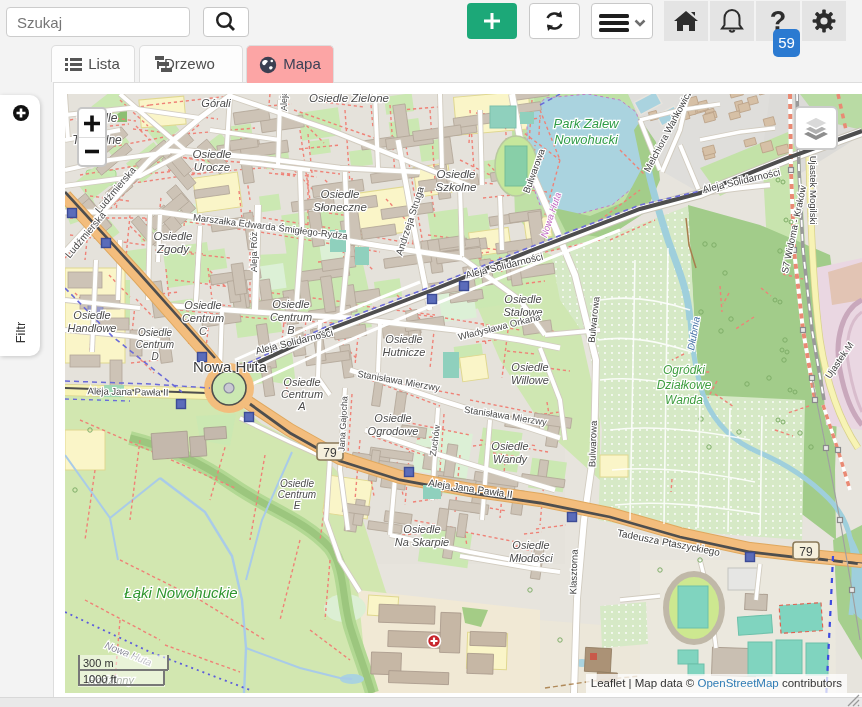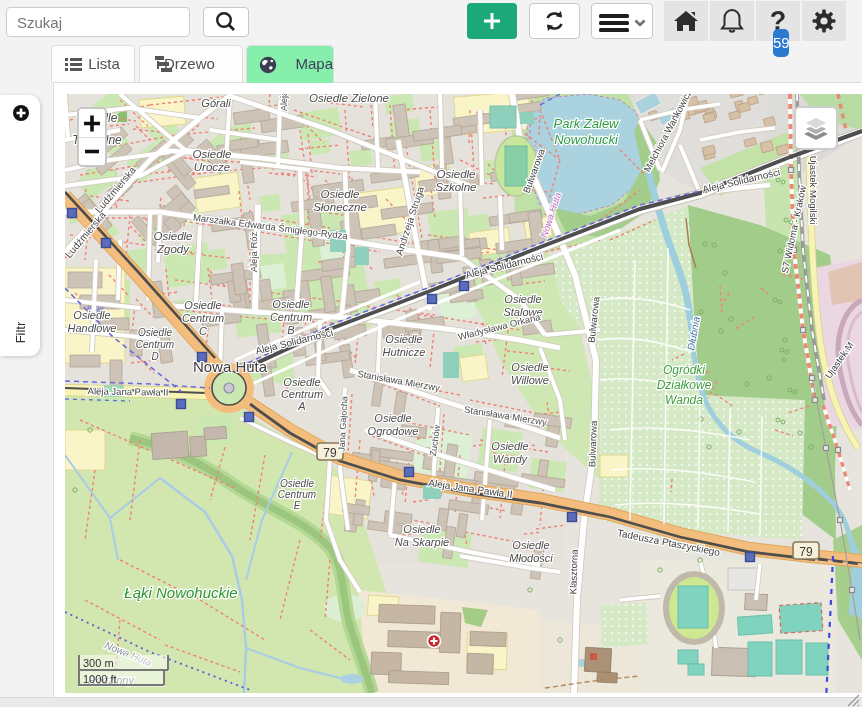--- a/index.html
+++ b/index.html
@@ -58,21 +58,21 @@
       <rect x="20.2" y="8.6" width="3.6" height="5" rx="1" fill="#2d2d2d" transform="rotate(45 22 20)"></rect>
       <rect x="20.2" y="8.6" width="3.6" height="5" rx="1" fill="#2d2d2d" transform="rotate(90 22 20)"></rect>
       <rect x="20.2" y="8.6" width="3.6" height="5" rx="1" fill="#2d2d2d" transform="rotate(135 22 20)"></rect>
       <rect x="20.2" y="8.6" width="3.6" height="5" rx="1" fill="#2d2d2d" transform="rotate(180 22 20)"></rect>
       <rect x="20.2" y="8.6" width="3.6" height="5" rx="1" fill="#2d2d2d" transform="rotate(225 22 20)"></rect>
       <rect x="20.2" y="8.6" width="3.6" height="5" rx="1" fill="#2d2d2d" transform="rotate(270 22 20)"></rect>
       <rect x="20.2" y="8.6" width="3.6" height="5" rx="1" fill="#2d2d2d" transform="rotate(315 22 20)"></rect>
       <circle cx="22" cy="20" r="3.6" fill="#e4e4e4"></circle>
     </svg>
 </div>
-<div class="abs" style="left:773px;top:29px;width:16px;height:28px;background:#2b7ad1;border-radius:5px;
+<div class="abs" style="left:773px;top:29px;width:27px;height:28px;background:#2b7ad1;border-radius:5px;
  color:#fff;font-size:15px;text-align:center;line-height:28px;z-index:30">59</div>
 
 <div class="abs" style="left:53px;top:82px;right:0;height:1px;background:#ddd;width:809px"></div>
 <div class="abs" style="left:51px;top:45px;width:84px;height:37px;background:#fdfdfd;border:1px solid #ddd;
  border-bottom:none;border-radius:5px 5px 0 0;color:#4f4f4f;font-size:15px;line-height:36px;text-align:center;padding-left:14px">
  <svg width="17" height="15" viewBox="0 0 17 15" style="position:absolute;left:13px;top:11px">
   <rect x="0" y="1" width="3" height="3" fill="#555"></rect>
       <rect x="5" y="1" width="12" height="3" fill="#555"></rect>
   <rect x="0" y="6" width="3" height="3" fill="#555"></rect>
       <rect x="5" y="6" width="12" height="3" fill="#555"></rect>
@@ -82,22 +82,22 @@
 </div>
 <div class="abs" style="left:139px;top:45px;width:104px;height:37px;background:#fdfdfd;border:1px solid #ddd;
  border-bottom:none;border-radius:5px 5px 0 0;color:#4f4f4f;font-size:15px;line-height:36px;text-align:left;padding-left:14px">
  <svg width="17" height="16" viewBox="0 0 17 16" style="position:absolute;left:15px;top:10px">
   <rect x="0" y="0" width="9" height="4" fill="#555"></rect>
   <rect x="2" y="5" width="2" height="8" fill="#555"></rect>
   <rect x="4" y="6" width="10" height="4" fill="#555"></rect>
   <rect x="6" y="12" width="11" height="4" fill="#555"></rect>
  </svg><span style="margin-left:10px">Drzewo</span>
 </div>
-<div class="abs" style="left:246px;top:45px;width:88px;height:38px;background:#86efac;border:1px solid #ddd;
- border-bottom:none;border-radius:5px 5px 0 0;color:#3d4156;font-size:15px;line-height:36px;text-align:right;padding-left:12px;z-index:5">
+<div class="abs" style="left:246px;top:45px;width:88px;height:38px;background:#fca5a5;border:1px solid #ddd;
+ border-bottom:none;border-radius:5px 5px 0 0;color:#3d4156;font-size:15px;line-height:36px;text-align:center;padding-left:12px;z-index:5">
  <svg width="18" height="18" viewBox="0 0 18 18" style="position:absolute;left:12px;top:10px">
   <circle cx="9" cy="9" r="8.2" fill="#3b3f51"></circle>
   <path d="M3.5,5.5 C5,4 7.5,3.6 8.6,4.8 C9.4,5.8 7.6,6.6 6.8,8 C6,9.4 4.6,9.6 3.8,8.6 C3,7.6 3,6.4 3.5,5.5 Z" fill="#fff"></path>
   <path d="M10.8,10.5 C12.4,10 14,10.8 13.6,12 C13.2,13.2 11.6,14 10.7,13.2 C9.9,12.4 9.8,11.2 10.8,10.5 Z" fill="#fff"></path>
   <circle cx="12.8" cy="5" r="1.3" fill="#fff"></circle>
  </svg><span style="margin-left:12px">Mapa</span>
 </div>
 
 <div class="abs" style="left:53px;top:83px;width:809px;height:614px;background:#fff;border-left:1px solid #ddd"></div>
 
@@ -741,20 +741,22 @@
  </div>
 
 <svg style="position:absolute;left:0;top:0;z-index:20" width="200" height="599">
   <rect x="13" y="561" width="91" height="16" fill="rgba(255,255,255,0.5)"></rect>
   <rect x="13" y="577" width="87" height="16" fill="rgba(255,255,255,0.5)"></rect>
   <path d="M14,561 L14,592 M103,561 L103,576 M14,576 L103,576 M99,577 L99,591 M14,591 L99,591" stroke="#777" stroke-width="2"></path>
   <text x="18" y="573" font-size="11" fill="#333">300 m</text>
   <text x="18" y="589" font-size="11" fill="#333">1000 ft</text>
  </svg>
 
+ <div style="position:absolute;right:15px;bottom:0;background:rgba(255,255,255,0.75);padding:3px 5px 4px;
+  font-size:11.5px;color:#333;z-index:20">Leaflet | Map data © <span style="color:#2f7cb5">OpenStreetMap</span> contributors</div>
 </div>
 
 <div class="abs" style="left:0;top:95px;width:40px;height:261px;background:#fff;border-radius:0 10px 10px 0;
  box-shadow:1px 1px 4px rgba(0,0,0,0.18);z-index:40">
  <svg width="18" height="18" viewBox="0 0 18 18" style="position:absolute;left:12px;top:9px">
   <circle cx="9" cy="9" r="8" fill="#111"></circle>
   <path d="M9,4.5 L9,13.5 M4.5,9 L13.5,9" stroke="#fff" stroke-width="2.6"></path>
  </svg>
  <div style="position:absolute;left:0;top:230px;width:40px;text-align:center;transform:rotate(-90deg);
   font-size:13px;color:#333">Filtr</div>

